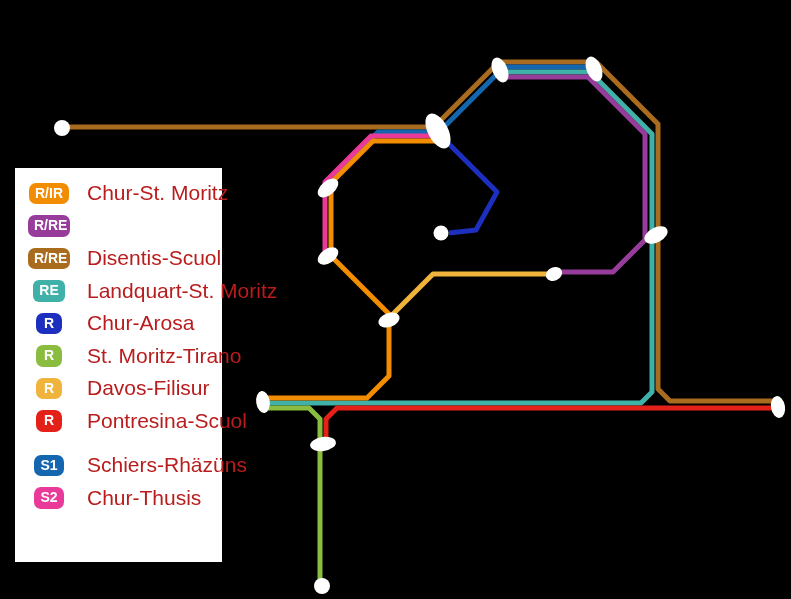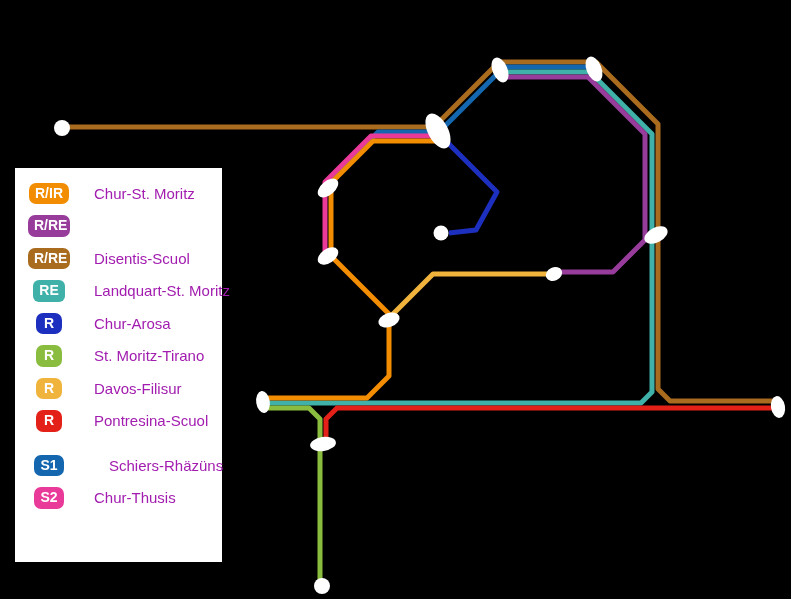--- a/index.html
+++ b/index.html
@@ -13,21 +13,21 @@
     background:#ffffff; box-sizing:border-box; padding:9px 0 0 13px;
   }
   .legend-row { display:flex; align-items:center; height:32.5px; }
   .badge-col { width:42px; display:flex; justify-content:center; flex:0 0 42px; }
   .badge {
     color:#fff; font-weight:bold; font-size:14px; line-height:1.25;
     padding:2px 6px; border-radius:7px; min-width:14px; text-align:center;
     white-space:nowrap;
   }
   .line-swatch { width:40px; height:6px; border-radius:3px; background:#000; }
-  .legend-label { margin-left:24px; font-size:15px; color:#a21caf; white-space:nowrap; }
+  .legend-label { margin-left:17px; font-size:21px; color:#b91c1c; white-space:nowrap; }
 </style>
 </head>
 <body>
 
 <div class="stage">
   <svg id="map-svg" viewBox="0 0 791 599">
       <polyline points="66,127 434,127 499,62 596,62 658,124 658,389 670,401 774,401" fill="none" stroke="#A96B1E" stroke-width="5" stroke-linejoin="round" stroke-linecap="butt"></polyline>
       <polyline points="592,67 504,67 445,126 438,132 378,132 333,177" fill="none" stroke="#1467AF" stroke-width="5" stroke-linejoin="round" stroke-linecap="butt"></polyline>
       <polyline points="501,72 590,72 652,134 652,392 641,403 267,403" fill="none" stroke="#3FB1A9" stroke-width="5" stroke-linejoin="round" stroke-linecap="butt"></polyline>
       <polyline points="501,77 588,77 645,134 645,240 613,272 558,272" fill="none" stroke="#973C9B" stroke-width="5" stroke-linejoin="round" stroke-linecap="butt"></polyline>
@@ -93,21 +93,21 @@
           <span class="badge" style="background: rgb(240, 180, 60);">R</span>
         </span>
         <span class="legend-label">Davos-Filisur</span>
       </div>
       <div class="legend-row">
         <span class="badge-col">
           <span class="badge" style="background: rgb(227, 33, 25);">R</span>
         </span>
         <span class="legend-label">Pontresina-Scuol</span>
       </div>
-      <div class="legend-row" style="margin-top: 12px; gap: 15px;">
+      <div class="legend-row" style="margin-top: 12px;">
         <span class="badge-col">
           <span class="badge" style="background: rgb(20, 103, 175);">S1</span>
         </span>
         <span class="legend-label">Schiers-Rhäzüns</span>
       </div>
       <div class="legend-row">
         <span class="badge-col">
           <span class="badge" style="background: rgb(233, 58, 154);">S2</span>
         </span>
         <span class="legend-label">Chur-Thusis</span>

